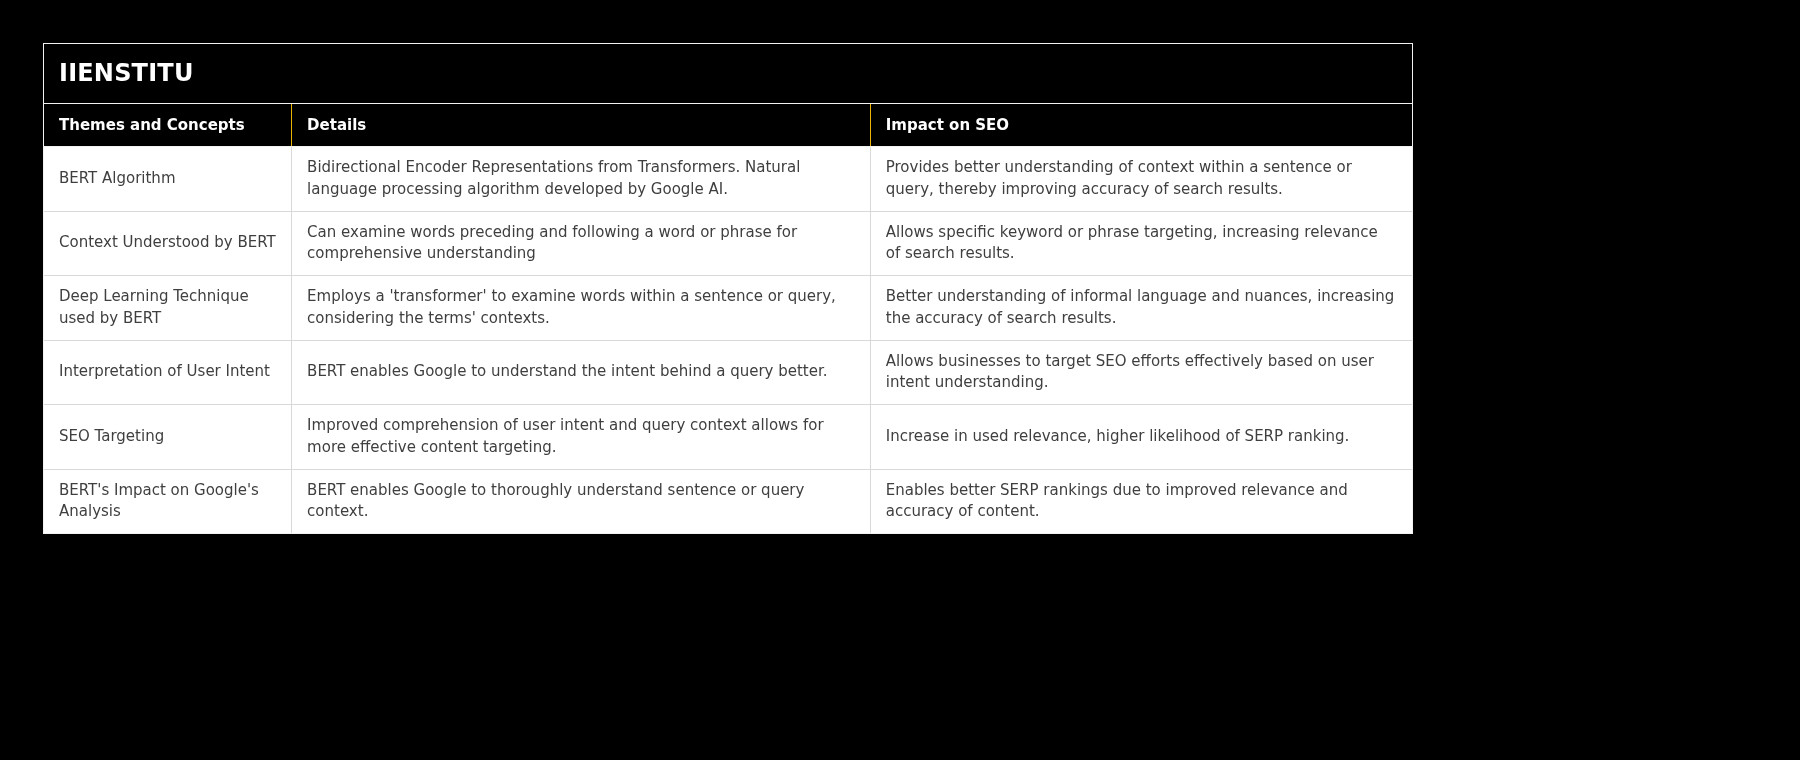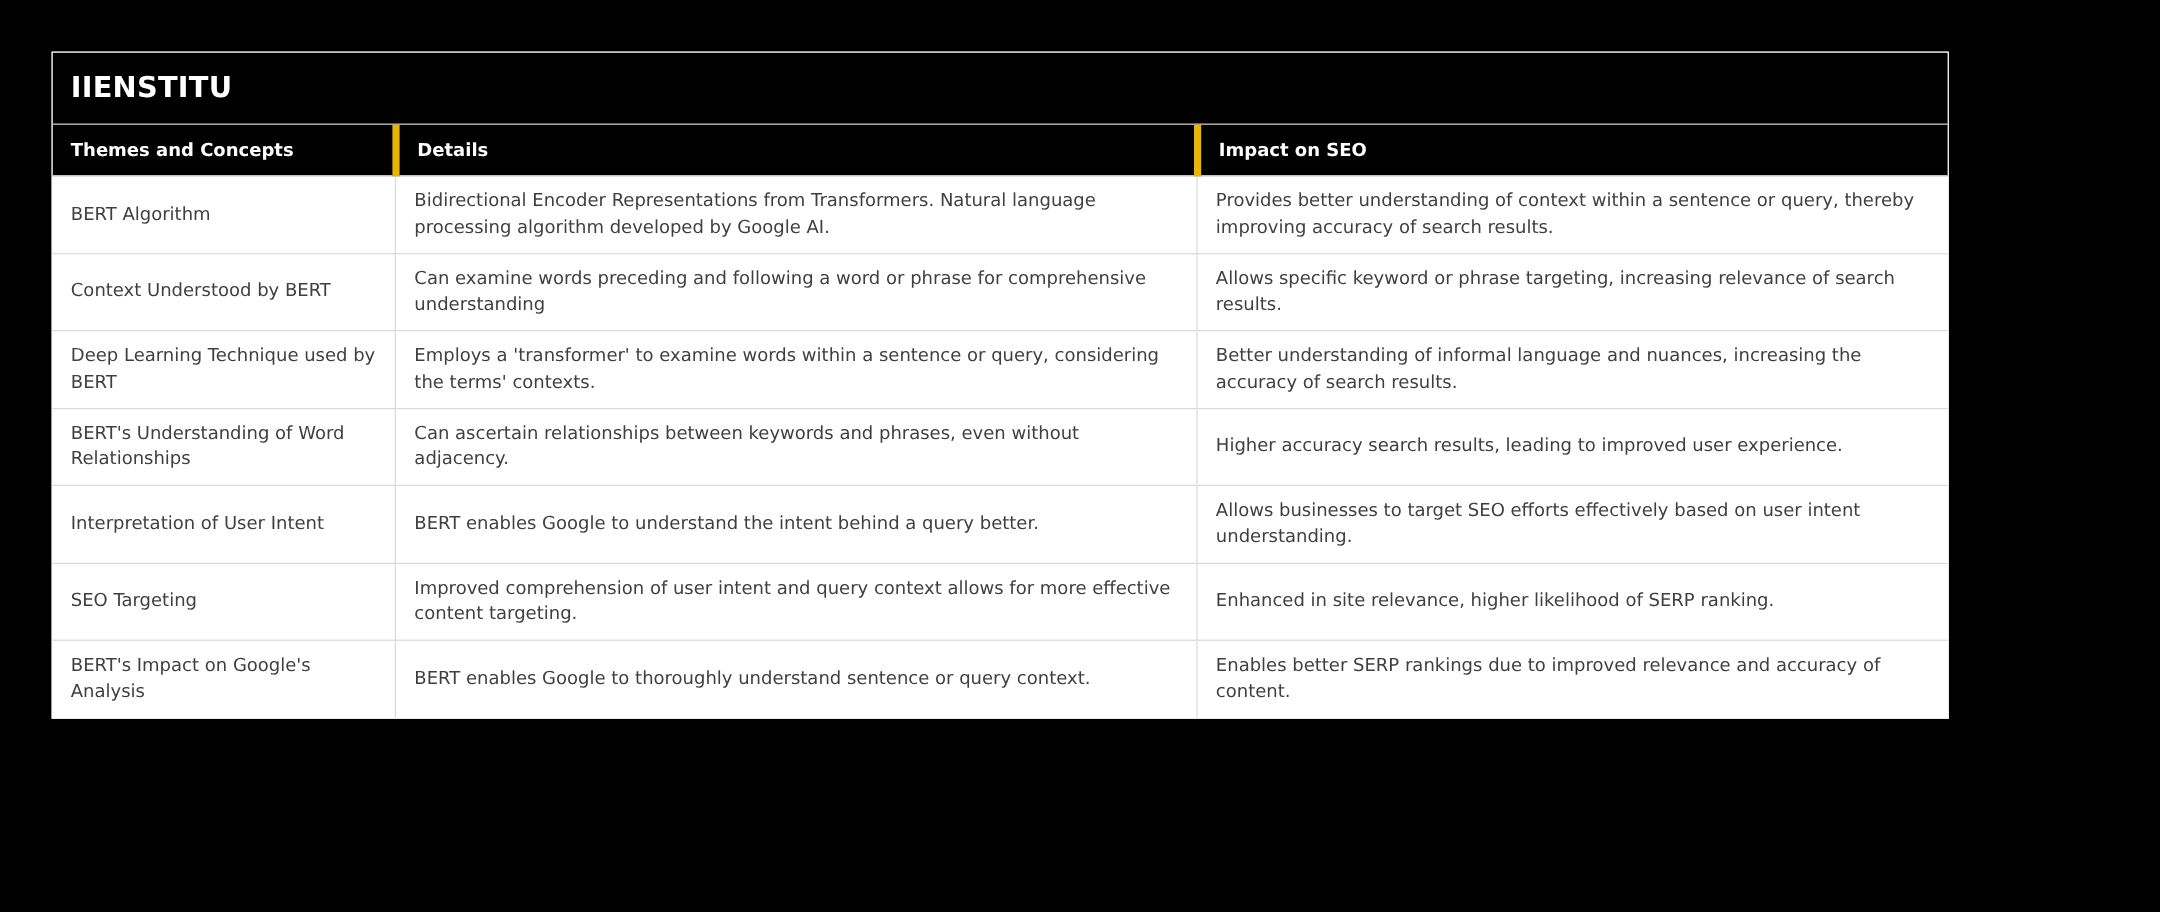--- a/index.html
+++ b/index.html
@@ -7,21 +7,21 @@
     padding: 0;
     background: #000000;
     width: 1800px;
     height: 760px;
     font-family: "DejaVu Sans", "Liberation Sans", sans-serif;
   }
   .card {
     position: absolute;
     left: 43px;
     top: 43px;
-    width: 1581px;
+    width: 1370px;
     background: #ffffff;
     border: 1px solid #f2f2f2;
     box-sizing: border-box;
   }
   .title-bar {
     background: #000000;
     color: #ffffff;
     font-size: 24px;
     font-weight: 700;
     letter-spacing: 0.2px;
@@ -33,21 +33,21 @@
     border-collapse: collapse;
     table-layout: fixed;
   }
   table.data-table thead th {
     background: #000000;
     color: #ffffff;
     text-align: left;
     font-size: 15px;
     font-weight: 700;
     padding: 12px 15px;
-    border-right: 6px solid #eab308;
+    border-right: 1px solid #eab308;
     border-bottom: 1px solid #f2f2f2;
   }
   table.data-table thead th:last-child {
     border-right: none;
   }
   table.data-table tbody td {
     background: #ffffff;
     color: #3f3f3f;
     font-size: 15px;
     line-height: 1.45;
@@ -98,39 +98,34 @@
     <td>Can examine words preceding and following a word or phrase for comprehensive understanding</td>
     <td>Allows specific keyword or phrase targeting, increasing relevance of search results.</td>
   </tr>
 
   <tr>
     <td>Deep Learning Technique used by BERT</td>
     <td>Employs a 'transformer' to examine words within a sentence or query, considering the terms' contexts.</td>
     <td>Better understanding of informal language and nuances, increasing the accuracy of search results.</td>
   </tr>
 
-  <tr>
-    <td>BERT's Understanding of Word Relationships</td>
-    <td>Can ascertain relationships between keywords and phrases, even without adjacency.</td>
-    <td>Higher accuracy search results, leading to improved user experience.</td>
-  </tr>
 
   <tr>
     <td>Interpretation of User Intent</td>
     <td>BERT enables Google to understand the intent behind a query better.</td>
     <td>Allows businesses to target SEO efforts effectively based on user intent understanding.</td>
   </tr>
 
 
 
 
   <tr>
     <td>SEO Targeting</td>
     <td>Improved comprehension of user intent and query context allows for more effective content targeting.</td>
-    <td>Enhanced in site relevance, higher likelihood of SERP ranking.</td>
+    <td>Increase in used relevance, higher likelihood of SERP ranking.</td>
   </tr>
 
   <tr>
     <td>BERT's Impact on Google's Analysis</td>
     <td>BERT enables Google to thoroughly understand sentence or query context.</td>
     <td>Enables better SERP rankings due to improved relevance and accuracy of content.</td>
   </tr>
 </tbody>
   </table>
 </div>

